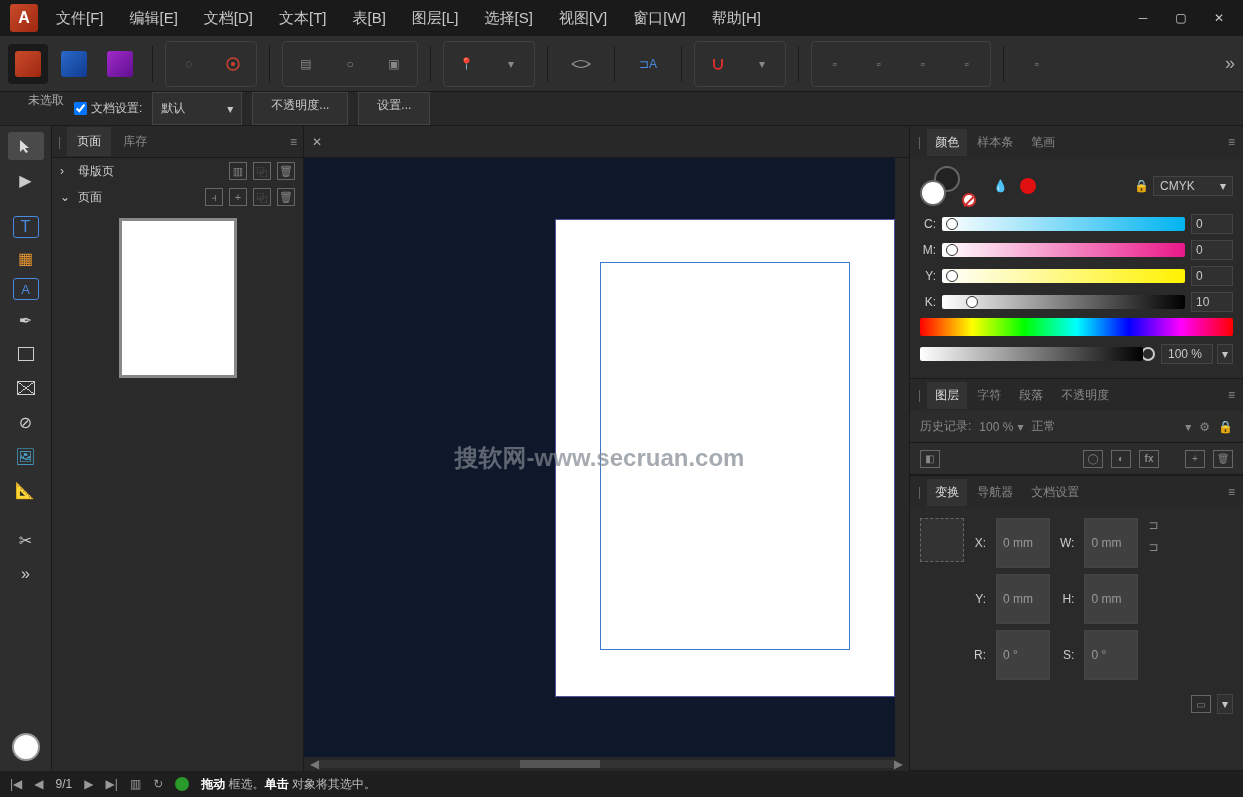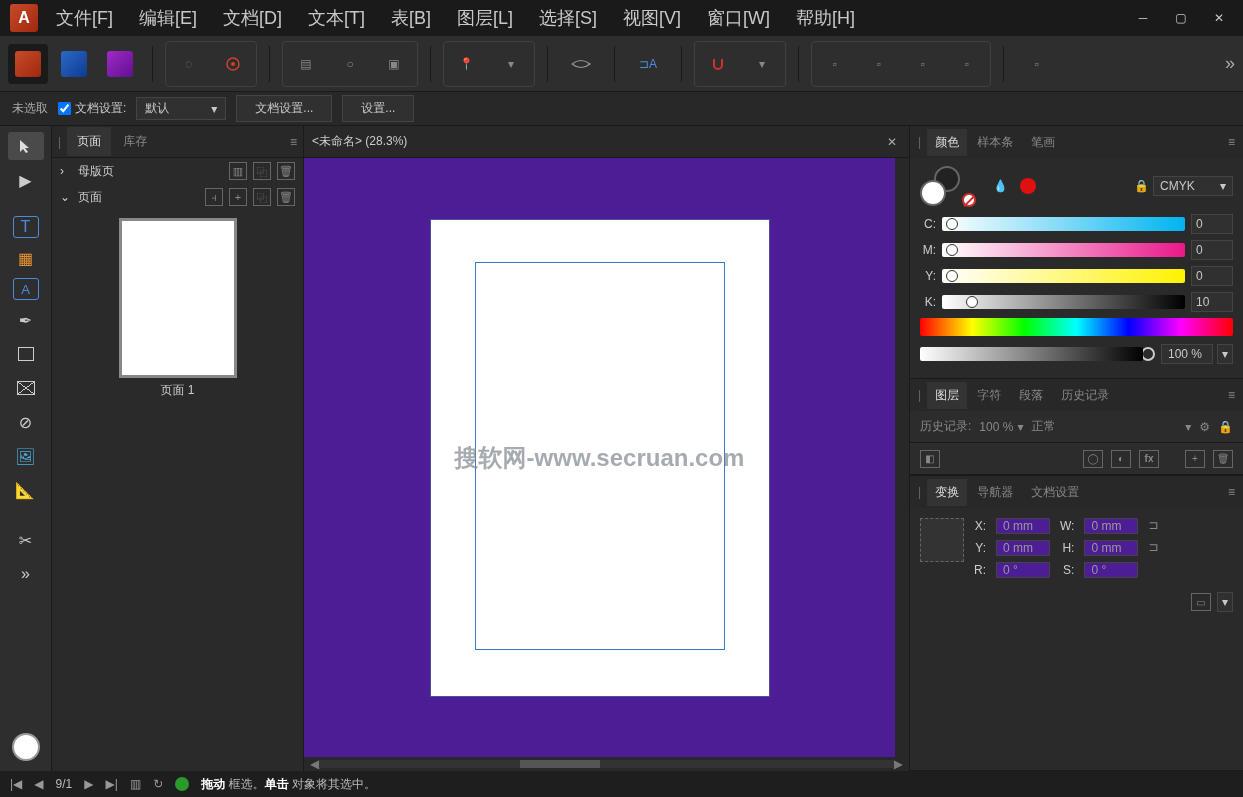--- a/index.html
+++ b/index.html
@@ -2,35 +2,35 @@
 <html><head>
 <meta charset="utf-8">
 <style>
 * { margin: 0; padding: 0; box-sizing: border-box; font-family: "Microsoft YaHei", sans-serif; }
 body { background: #2a2a2a; color: #c8c8c8; font-size: 12px; overflow: hidden; width: 1243px; height: 797px; user-select: none; }
 
 
 .titlebar { height: 36px; background: #1a1a1a; display: flex; align-items: center; padding: 0 4px; }
 .app-logo { width: 28px; height: 28px; background: linear-gradient(135deg, #c84a2a, #a02810); border-radius: 3px; margin: 0 18px 0 6px; display:flex;align-items:center;justify-content:center;color:#fff;font-weight:bold;font-size:16px; }
 .menubar { display: flex; gap: 26px; flex: 1; }
-.menubar span { font-size: 18px; cursor: pointer; }
+.menubar span { font-size: 15px; cursor: pointer; }
 .win-controls { display: flex; gap: 18px; margin-right: 10px; }
 .win-btn { width: 20px; height: 20px; display:flex;align-items:center;justify-content:center;cursor:pointer; }
 
 
 .toolbar { height: 56px; background: #2e2e2e; display: flex; align-items: center; padding: 0 8px; gap: 6px; border-bottom:1px solid #1a1a1a; }
 .tb-persona { width: 40px; height: 40px; border-radius:4px;display:flex;align-items:center;justify-content:center;cursor:pointer; }
 .tb-persona.active { background:#1a1a1a; }
 .tb-sep { width: 1px; height: 36px; background: #1a1a1a; margin: 0 6px; }
 .tb-btn { width:42px;height:40px;display:flex;align-items:center;justify-content:center;border-radius:3px;cursor:pointer;color:#888; }
 .tb-group{display:flex;gap:2px;border:1px solid #404040;border-radius:4px;padding:2px;}
 .tb-chev{font-size:18px;color:#aaa;margin-left:auto;cursor:pointer;}
 
 
-.ctxbar { height: 34px; background:#282828;display:flex;align-items:center;padding:0 12px;gap:10px;border-bottom:1px solid #1a1a1a; }
+.ctxbar { height: 34px; background:#282828;display:flex;padding:0 28px;gap:10px;border-bottom:1px solid #1a1a1a; }
 .ctx-label{color:#aaa;}
 .ctx-check{display:flex;align-items:center;gap:4px;}
 .ctx-dd{border:1px solid #444;background:#303030;padding:2px 8px;min-width:90px;display:flex;justify-content:space-between;align-items:center;cursor:pointer;}
 .ctx-btn{border:1px solid #444;background:#303030;padding:4px 18px;cursor:pointer;}
 
 
 .main { display: flex; height: calc(797px - 36px - 56px - 34px - 26px); }
 
 
 .toolcol { width: 52px; background:#2e2e2e; display:flex;flex-direction:column;align-items:center;padding-top:6px;gap:6px;border-right:1px solid #1a1a1a; }
@@ -51,21 +51,21 @@
 .pages-row .spacer{flex:1;}
 .pages-row .ico{width:18px;height:18px;border:1px solid #666;display:flex;align-items:center;justify-content:center;color:#888;cursor:pointer;font-size:11px;}
 .thumb{width:118px;height:160px;background:#fff;margin:8px auto 4px;border:3px solid #888;}
 .thumb-label{text-align:center;color:#ccc;margin-bottom:8px;}
 
 
 .canvas-area{flex:1;display:flex;flex-direction:column;background:#303030;}
 .doc-tabbar{height:32px;background:#282828;display:flex;align-items:center;padding:0 8px;border-bottom:1px solid #1a1a1a;}
 .doc-tab{color:#ccc;flex:1;}
 .doc-close{color:#aaa;cursor:pointer;margin-right:4px;}
-.canvas-viewport{flex:1;background:#4c1d95;display:flex;align-items:center;justify-content:center;position:relative;}
+.canvas-viewport{flex:1;background:#0f172a;display:flex;align-items:center;justify-content:flex-end;position:relative;}
 .page{width:340px;height:478px;background:#fff;border:1px solid #5050a0;position:relative;}
 .margin-box{position:absolute;top:42px;left:44px;right:44px;bottom:46px;border:1px solid #3a7ac8;}
 .watermark{position:absolute;top:50%;left:50%;transform:translate(-50%,-50%);color:#808891;font-size:24px;font-weight:bold;opacity:0.7;white-space:nowrap;}
 .scroll-v{width:14px;background:#282828;}
 .scroll-h{height:14px;background:#282828;display:flex;align-items:center;padding:0 6px;}
 .scroll-track{flex:1;height:8px;background:#333;position:relative;}
 .scroll-thumb{position:absolute;left:35%;width:80px;height:8px;background:#555;}
 .canvas-row{display:flex;flex:1;}
 
 
@@ -106,21 +106,21 @@
 .layer-dd{display:flex;align-items:center;gap:4px;}
 .layer-gear{margin-left:auto;cursor:pointer;}
 .layer-btns{height:32px;display:flex;align-items:center;padding:0 10px;gap:8px;background:#2c2c2c;border-bottom:1px solid #1a1a1a;}
 .lb-left{margin-right:auto;}
 .lb-ico{width:20px;height:18px;border:1px solid #666;display:flex;align-items:center;justify-content:center;color:#888;cursor:pointer;font-size:10px;}
 
 .trans-body{padding:10px;display:flex;gap:10px;align-items:flex-start;}
 .trans-anchor{width:44px;height:44px;border:1px dashed #666;background:#333;}
 .trans-grid{display:grid;grid-template-columns:auto auto auto auto;gap:6px 10px;align-items:center;}
 .tg-lbl{color:#ccc;text-align:right;}
-.tg-val{border:1px solid #444;background:#4c1d95;padding:0 6px;min-width:54px;color:#999;}
+.tg-val{border:1px solid #444;background:#404040;padding:17px 6px;min-width:54px;color:#999;}
 .trans-link{display:flex;flex-direction:column;gap:8px;color:#888;}
 .trans-foot{height:28px;display:flex;align-items:center;justify-content:flex-end;padding:0 10px;gap:6px;background:#2a2a2a;}
 
 
 .statusbar{height:26px;background:#1e1e1e;display:flex;align-items:center;padding:0 10px;gap:12px;color:#bbb;font-size:12px;}
 .sb-ico{cursor:pointer;color:#999;}
 .sb-green{width:14px;height:14px;border-radius:50%;background:#2a9a2a;}
 .sb-hint b{color:#fff;}
 svg{display:block;}
 </style>
@@ -211,21 +211,21 @@
 <div class="ctxbar">
   <span class="ctx-label">未选取</span>
   <label class="ctx-check">
       <input type="checkbox" checked="" style=""> 
       <span>文档设置:</span>
     </label>
   <div class="ctx-dd">
       <span>默认</span>
       <span>▾</span>
     </div>
-  <div class="ctx-btn">文档设置...</div>
+  <div class="ctx-btn">不透明度...</div>
   <div class="ctx-btn">设置...</div>
 </div>
 
 <div class="main">
 
   <div class="toolcol">
     <div class="tool sel">
         <svg width="16" height="16">
           <path d="M2 2 L2 14 L5 11 L8 15 L10 14 L7 10 L11 10 Z" fill="#ddd"></path>
         </svg>
@@ -271,26 +271,24 @@
     <div class="pages-row">
       <span class="exp">⌄</span>
       <span>页面</span>
       <span class="spacer"></span>
       <span class="ico">⫞</span>
       <span class="ico">+</span>
       <span class="ico">⿻</span>
       <span class="ico">🗑</span>
     </div>
     <div class="thumb"></div>
-    <div class="thumb-label">页面 1</div>
   </div>
 
   <div class="canvas-area">
     <div class="doc-tabbar">
-      <span class="doc-tab">&lt;未命名&gt; (28.3%)</span>
       <span class="doc-close">✕</span>
     </div>
     <div class="canvas-row">
       <div class="canvas-viewport">
         <div class="page">
           <div class="margin-box"></div>
         </div>
         <div class="watermark">搜软网-www.secruan.com</div>
       </div>
       <div class="scroll-v"></div>
@@ -374,21 +372,21 @@
         </div>
       </div>
     </div>
 
     <div class="rp-section">
       <div class="rp-tabs">
         <span class="panel-bar">|</span>
         <div class="rp-tab active">图层</div>
         <div class="rp-tab">字符</div>
         <div class="rp-tab">段落</div>
-        <div class="rp-tab">历史记录</div>
+        <div class="rp-tab">不透明度</div>
         <div class="panel-burger">≡</div>
       </div>
       <div class="layer-ctx">
         <span>历史记录:</span>
         <div class="layer-dd">
             <span>100 %</span>
             <span>▾</span>
           </div>
         <div class="layer-dd" style="flex:1;justify-content:space-between;display:flex;">
             <span>正常</span>

